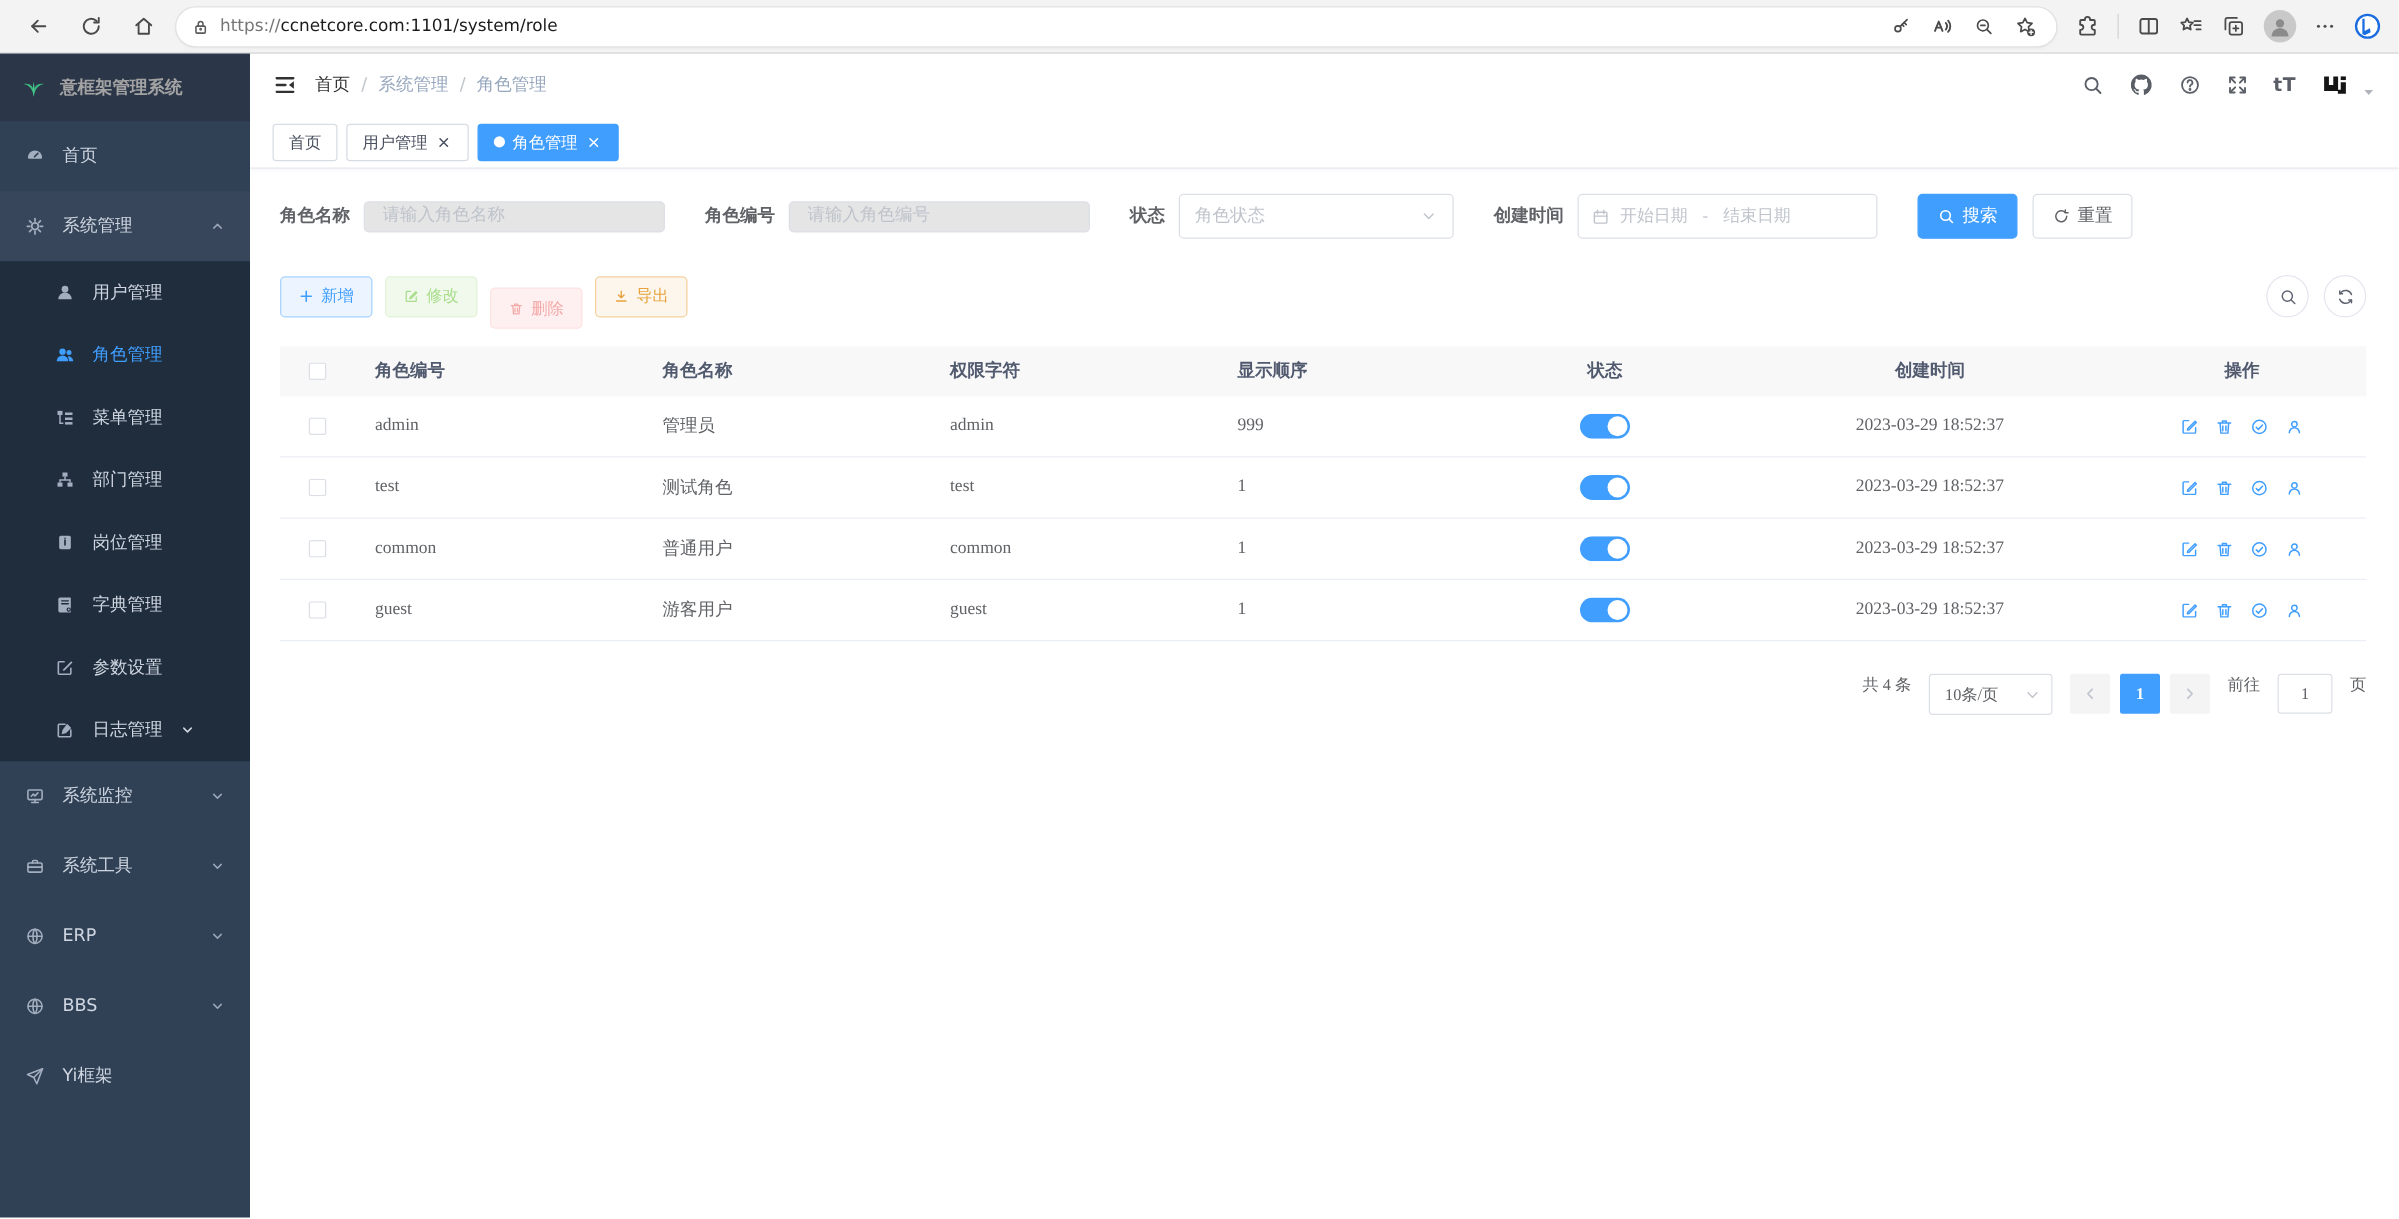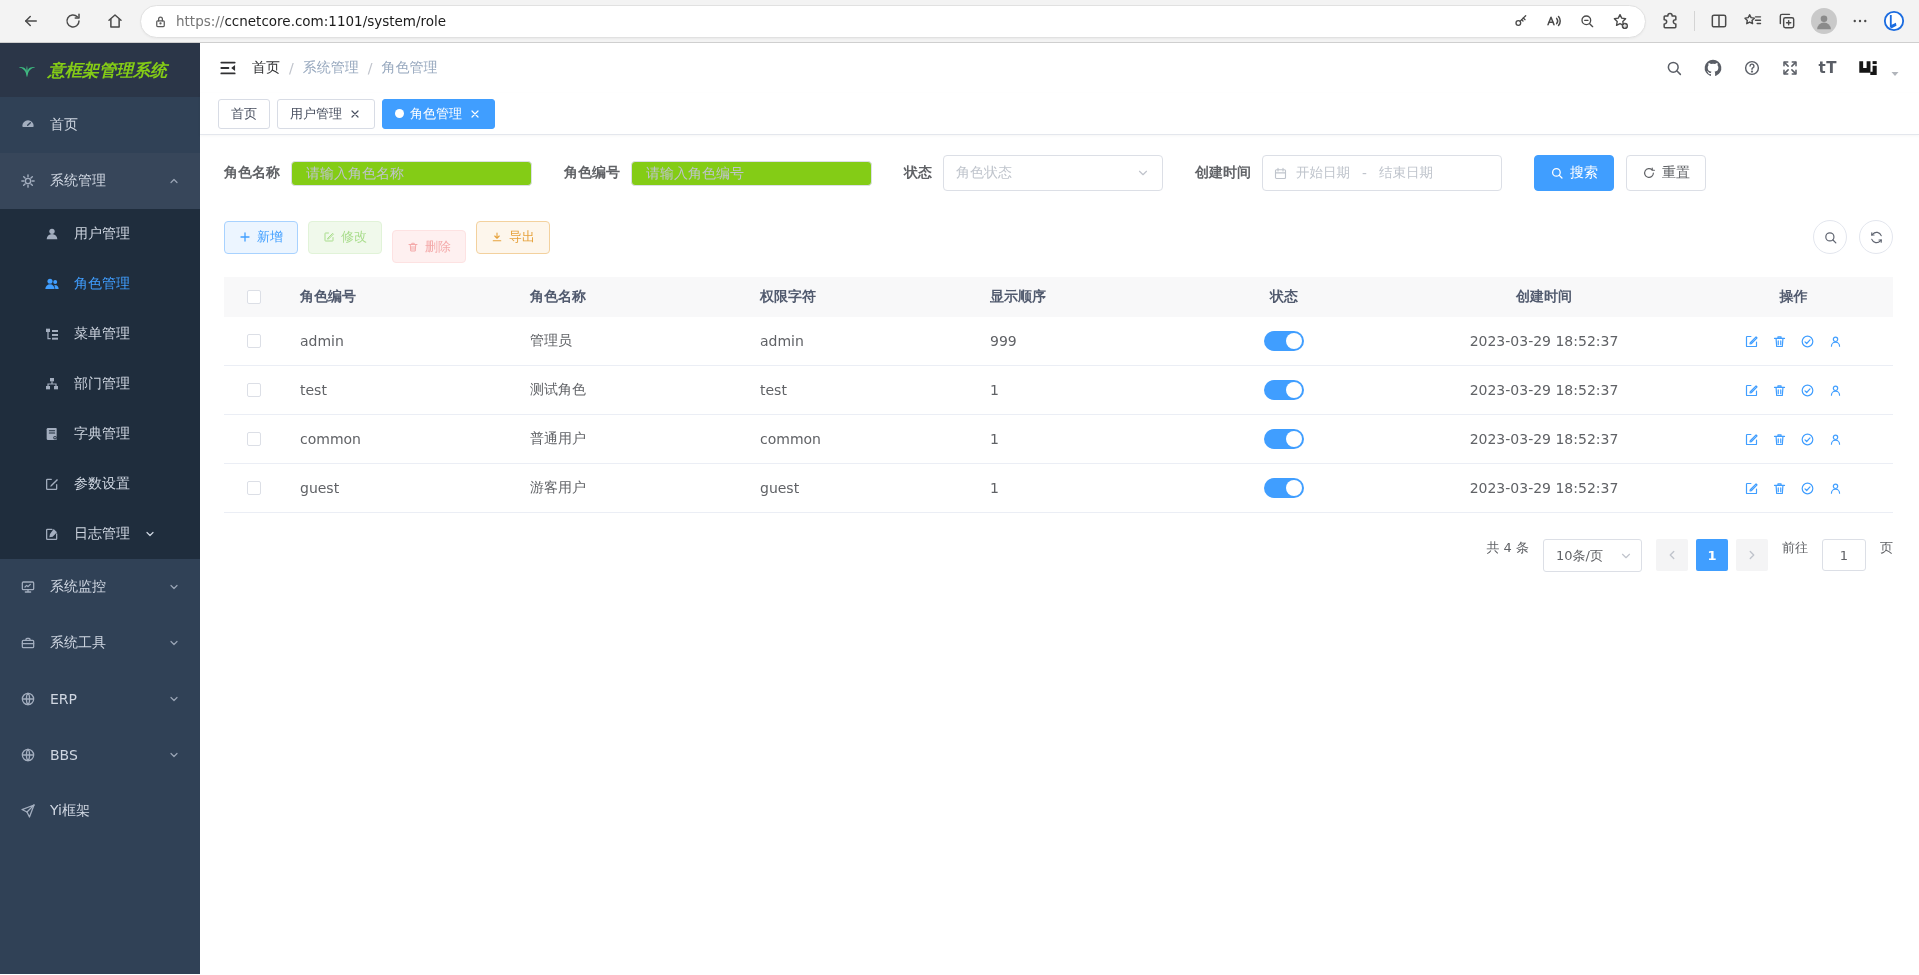--- a/index.html
+++ b/index.html
@@ -16,21 +16,21 @@
   .url-text .scheme { color:#767676; }
   .pill-icons { display:flex; align-items:center; gap:16px; color:#4a4a4a; padding-right:4px; }
   .browser-right { display:flex; align-items:center; gap:14px; color:#4a4a4a; padding-left:6px; }
   .v-div { width:1px; height:20px; background:#d4d4d4; }
   .avatar-circle { width:26px; height:26px; border-radius:50%; background:#c9c9c9; overflow:hidden; display:flex; align-items:center; justify-content:center; }
 
   
   .app { display:flex; height:931px; }
   .sidebar { width:200px; background:#304156; color:#cfd6e1; flex:none; display:flex; flex-direction:column; }
   .logo-row { height:54px; background:#2b3648; display:flex; align-items:center; gap:10px; padding:0 16px; }
-  .logo-title { color:#84cc16; font-size:17px; font-weight:bold; white-space:nowrap;font-style:italic; }
+  .logo-title { color:#a3a3a3; font-size:14px; font-weight:bold; white-space:nowrap; }
   .side-item { height:56px; display:flex; align-items:center; gap:14px; padding:0 20px; font-size:14px; cursor:pointer; color:#cfd6e1; }
   .side-item .arrow { margin-left:auto; color:#9aa5b5; }
   .side-item.parent-open { background:#37465a; }
   .submenu { background:#1f2d3d; }
   .sub-item { height:50px; display:flex; align-items:center; gap:14px; padding:0 20px 0 44px; font-size:14px; cursor:pointer; color:#cfd6e1; }
   .sub-item.active { color:#409eff; }
   .side-ic { color:#a3aebf; }
   .sub-item.active .side-ic { color:#409eff; }
 
   .main { flex:1; display:flex; flex-direction:column; background:#fff; min-width:0; }
@@ -47,26 +47,26 @@
   .nav-caret { color:#b1b5bb; margin-left:-10px; margin-top:12px; }
 
   
   .tags { height:42px; display:flex; align-items:center; gap:7px; padding:0 18px; border-bottom:1px solid #e4e7ed; box-shadow:0 1px 3px rgba(0,0,0,.04); }
   .tag { height:30px; display:flex; align-items:center; gap:6px; padding:0 12px; border:1px solid #d8dce5; background:#fff; color:#495060; font-size:13px; cursor:pointer; border-radius:3px; }
   .tag .dot { width:9px; height:9px; border-radius:50%; background:#fff; }
   .tag.active { background:#409eff; border-color:#409eff; color:#fff; }
   .tag-close { display:flex; align-items:center; justify-content:center; width:14px; height:14px; border-radius:50%; }
 
   
-  .content { flex:1; padding:16px 26px 0 24px; min-width:0; }
+  .content { flex:1; padding:16px 26px 0 24px; min-width:0;font-family:Liberation Serif, serif; }
 
   .filters { display:flex; align-items:center; margin-top:4px; }
   .f-group { display:flex; align-items:center; gap:11px; margin-right:32px; }
   .f-label { font-size:14px; font-weight:bold; color:#606266; white-space:nowrap; }
-  .inp { height:25px; border:1px solid #dcdfe6; border-radius:4px; background:#84cc16; font-size:14px; color:#606266; padding:0 14px; outline:none; font-family:inherit; }
+  .inp { height:25px; border:1px solid #dcdfe6; border-radius:4px; background:#e5e5e5; font-size:14px; color:#606266; padding:0 14px; outline:none; font-family:inherit; }
   .inp::placeholder { color:#bfc4cc; }
   .inp.w240 { width:241px; }
   .select { width:220px; height:36px; border:1px solid #dcdfe6; border-radius:4px; display:flex; align-items:center; padding:0 12px; color:#bfc4cc; font-size:14px; background:#fff; cursor:pointer; }
   .select .chev { margin-left:auto; color:#c0c4cc; }
   .date-range { width:240px; height:36px; border:1px solid #dcdfe6; border-radius:4px; display:flex; align-items:center; gap:8px; padding:0 10px; background:#fff; color:#bfc4cc; font-size:13.5px; cursor:pointer; }
   .date-range .sep { color:#bfc4cc; padding:0 4px; }
   .btn { height:36px; border-radius:4px; display:inline-flex; align-items:center; gap:6px; font-size:14px; padding:0 15px; cursor:pointer; border:1px solid transparent; white-space:nowrap; }
   .btn-primary { background:#409eff; border-color:#409eff; color:#fff; }
   .btn-plain { background:#fff; border-color:#dcdfe6; color:#606266; }
 
@@ -251,20 +251,28 @@
           <svg class="i16 side-ic" viewBox="0 0 24 24">
               <rect x="9" y="3" width="6" height="5" fill="currentColor"></rect>
               <rect x="3" y="15" width="6" height="5" fill="currentColor"></rect>
               <rect x="15" y="15" width="6" height="5" fill="currentColor"></rect>
               <path d="M12 8v4M6 15v-3h12v3" stroke="currentColor" stroke-width="1.8" fill="none"></path>
             </svg>
           <span>部门管理</span>
         </div>
         <div class="sub-item">
           <svg class="i16 side-ic" viewBox="0 0 24 24">
+              <rect x="5" y="4" width="14" height="16" rx="2" fill="currentColor"></rect>
+              <path d="M12 9v6" stroke="#1f2d3d" stroke-width="2" stroke-linecap="round"></path>
+              <circle cx="12" cy="6.8" r="0.9" fill="#1f2d3d"></circle>
+            </svg>
+          <span>岗位管理</span>
+        </div>
+        <div class="sub-item">
+          <svg class="i16 side-ic" viewBox="0 0 24 24">
               <path d="M6 3h12a1 1 0 0 1 1 1v16a1 1 0 0 1-1 1H6a2 2 0 0 1-2-2V5a2 2 0 0 1 2-2z" fill="currentColor"></path>
               <path d="M8 7h8M8 10.5h8" stroke="#1f2d3d" stroke-width="1.6" stroke-linecap="round"></path>
               <circle cx="16.5" cy="17.5" r="2.6" fill="#1f2d3d"></circle>
               <circle cx="16.5" cy="17.5" r="1.2" fill="currentColor"></circle>
             </svg>
           <span>字典管理</span>
         </div>
         <div class="sub-item">
           <svg class="i16 side-ic" viewBox="0 0 24 24" fill="none" stroke="currentColor" stroke-width="1.9" stroke-linecap="round" stroke-linejoin="round">
               <path d="M19 13v6a1 1 0 0 1-1 1H5a1 1 0 0 1-1-1V6a1 1 0 0 1 1-1h6"></path>

